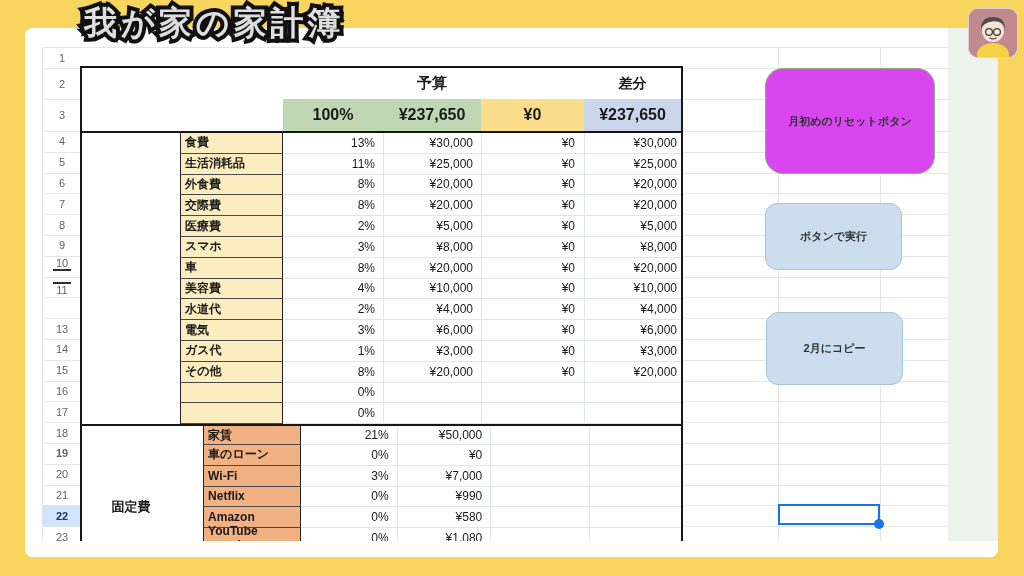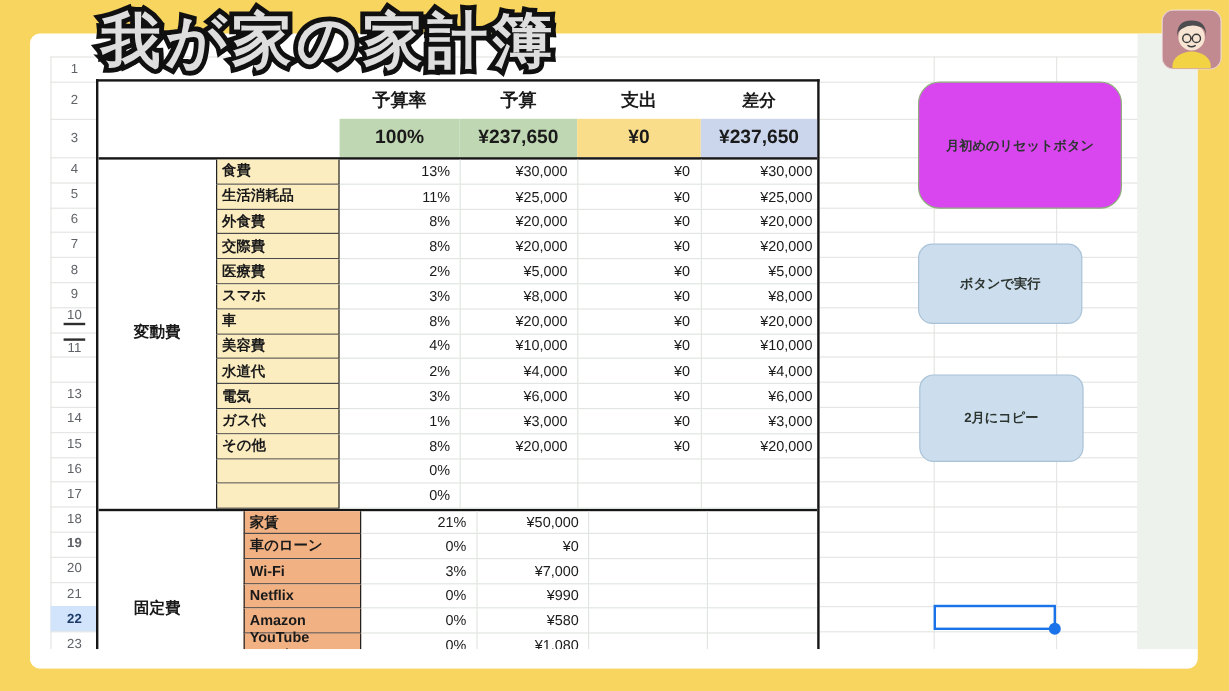--- a/index.html
+++ b/index.html
@@ -42,21 +42,21 @@
   .btn-green{left:740px;top:40px;width:168px;height:104px;border-radius:18px;
     background:#d946ef;border:1.5px solid #8fae7e;}
   .btn-blue1{left:740px;top:175px;width:135px;height:65px;border-radius:12px;
     background:#ccdded;border:1.5px solid #a8c2d8;}
   .btn-blue2{left:741px;top:284px;width:135px;height:71px;border-radius:12px;
     background:#ccdded;border:1.5px solid #a8c2d8;}
   .sel-cell{position:absolute;left:753px;top:476px;width:102px;height:21px;
     border:2px solid #1a73e8;box-sizing:border-box;}
   .sel-cell .handle{position:absolute;right:-6px;bottom:-6px;width:10px;height:10px;
     border-radius:50%;background:#1a73e8;}
-  .title{position:absolute;left:84px;top:1px;font-size:50px;font-weight:900;
+  .title{position:absolute;left:84px;top:1px;font-size:33px;font-weight:900;
     letter-spacing:4px;color:#dedede;z-index:40;white-space:nowrap;}
   .title::before{content:attr(data-text);position:absolute;left:0;top:0;z-index:-1;
     -webkit-text-stroke:8px #101010;text-shadow:2px 3px 0 #101010;}
   .avatar{position:absolute;left:968px;top:8px;width:48px;height:48px;border-radius:10px;
     overflow:hidden;background:#c18a91;z-index:50;border:1px solid rgba(255,255,255,.6);}
 </style>
 </head>
 <body>
 
 <div class="title" data-text="我が家の家計簿">我が家の家計簿</div>
@@ -160,23 +160,21 @@
       <div class="rh sel" style="top: 477.4px; height: 20.8px;">
         <span>22</span>
       </div>
       <div class="rh" style="top: 498.2px; height: 20.8px;">
         <span>23</span>
       </div>
     </div>
 
   <div class="sheet-table">
 
-    <div class="hcell" style="left:201px;top:0;width:100px;height:31px;">予算率</div>
     <div class="hcell" style="left:301px;top:0;width:98px;height:31px;">予算</div>
-    <div class="hcell" style="left:399px;top:0;width:103px;height:31px;">支出</div>
     <div class="hcell" style="left:502px;top:0;width:97px;height:31px;font-size:14px;">差分</div>
 
     <div class="scell" style="left:201px;top:31px;width:100px;height:32px;background:#bfd7b2;">100%</div>
     <div class="scell" style="left:301px;top:31px;width:98px;height:32px;background:#bfd7b2;">¥237,650</div>
     <div class="scell" style="left:399px;top:31px;width:103px;height:32px;background:#f9dd8b;">¥0</div>
     <div class="scell" style="left:502px;top:31px;width:97px;height:32px;background:#cbd6ec;">¥237,650</div>
 
     <div class="rows" id="rows">
         <div class="rrow">
           <div class="c b"></div>
@@ -333,21 +331,20 @@
         <div class="rrow">
           <div class="c b"></div>
           <div class="c item bg-fix">YouTube premium</div>
           <div class="c num rate">0%</div>
           <div class="c num budget">¥1,080</div>
           <div class="c num spent"></div>
           <div class="c num diff"></div>
         </div>
       </div>
 
-    <div class="group-lbl" style="top:63px;height:291px;">変動費</div>
     <div class="group-lbl" style="top:354px;height:119px;transform:translateY(25px);">固定費</div>
   </div>
 
   <div class="bottom-shade"></div>
 
   <div class="btn btn-green">月初めのリセットボタン</div>
   <div class="btn btn-blue1">ボタンで実行</div>
   <div class="btn btn-blue2">2月にコピー</div>
 
   <div class="sel-cell">

